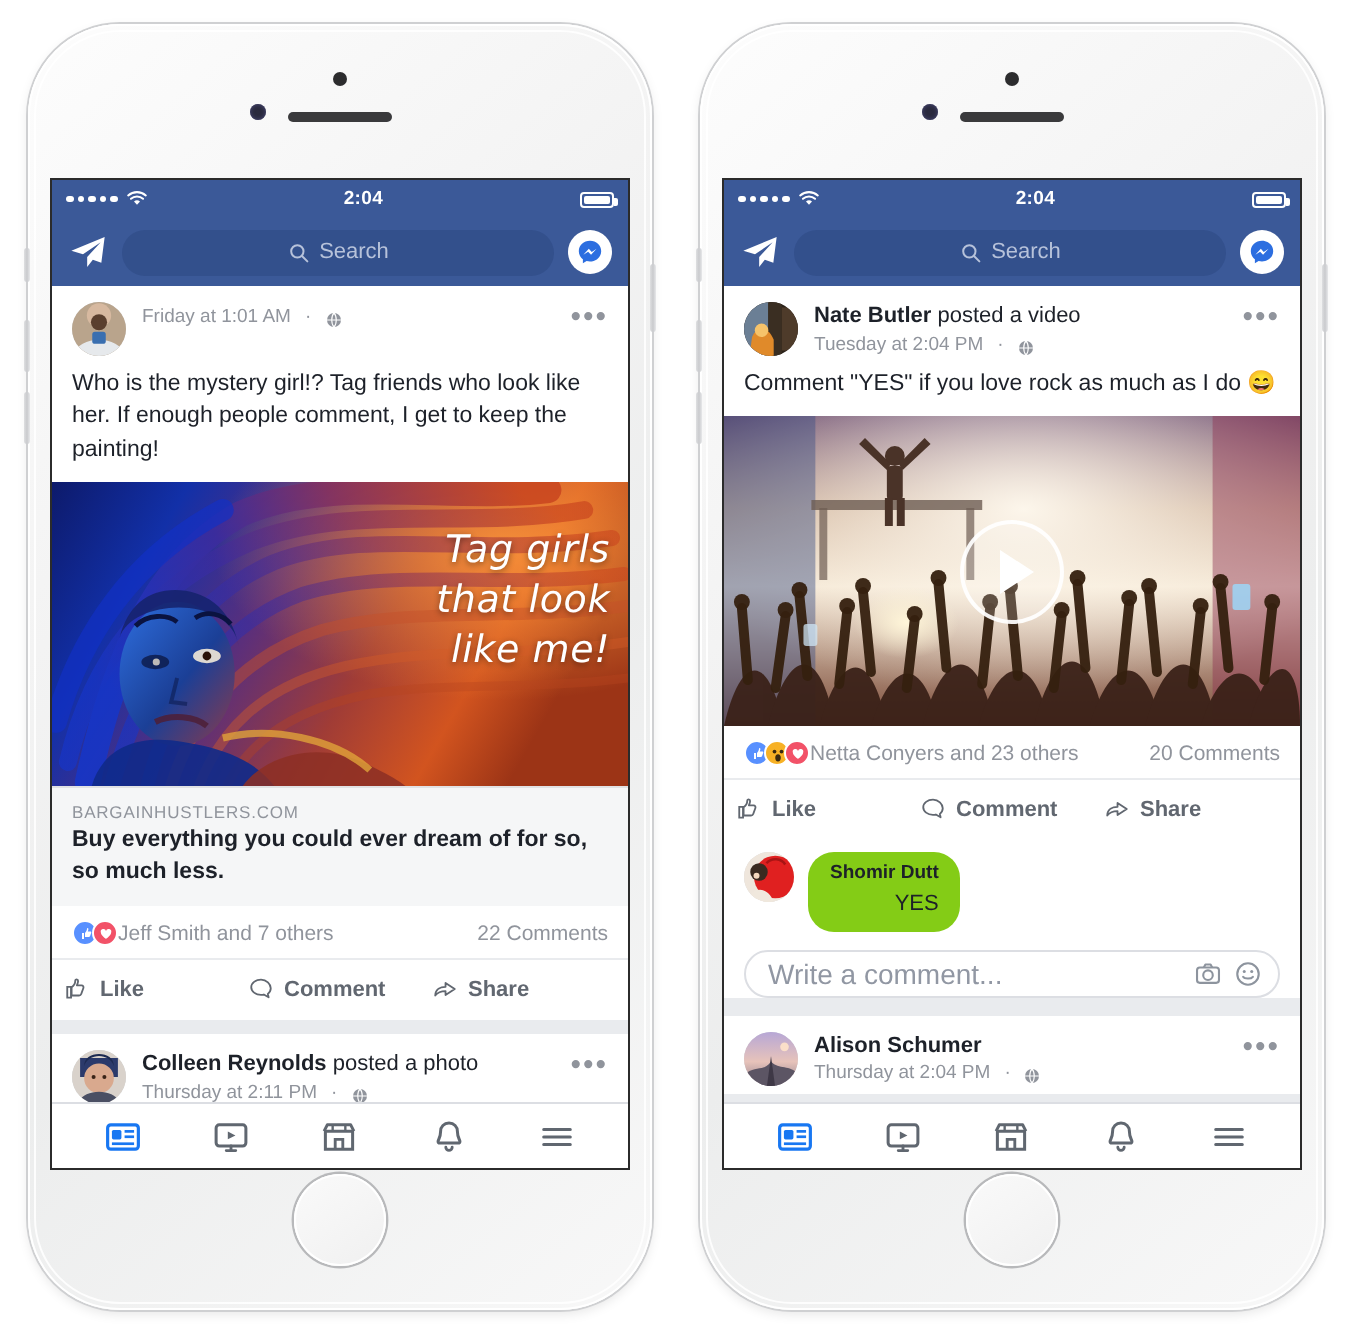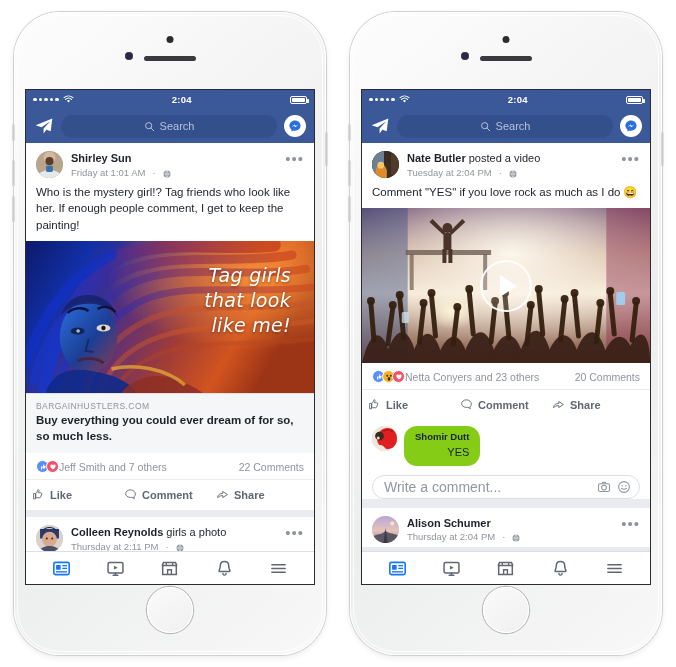--- a/index.html
+++ b/index.html
@@ -193,21 +193,21 @@
   .posttext{
     font-size:11.5px; color:#1d2129; line-height:1.42;
     padding:2px 10px 8px 10px;
   }
 
   
   .media{ width:100%; position:relative; line-height:0; }
   .painting{ width:100%; height:152px; display:block; }
   .painting-caption{
     position:absolute;
-    right:23px; top:22px;
+    right:9px; top:22px;
     text-align:right;
     color:#ffffff;
     font-size:19px;
     line-height:1.32;
     font-family:"DejaVu Sans", sans-serif;
     font-style:italic;
     text-shadow:0 1px 3px rgba(0,0,0,.45);
     letter-spacing:.3px;
   }
 
@@ -383,23 +383,20 @@
             <div class="avatar">
               <svg viewBox="0 0 40 40">
                 <rect width="40" height="40" fill="#b9a48c"></rect>
                 <circle cx="20" cy="10" r="9" fill="#d7b9a0"></circle>
                 <path d="M0 40 C6 24 34 24 40 40Z" fill="#e6e9ec"></path>
                 <circle cx="20" cy="15" r="6" fill="#5a3f2e"></circle>
                 <rect x="15" y="22" width="10" height="9" rx="2" fill="#3a6fb0"></rect>
               </svg>
             </div>
             <div class="ph-txt">
-              <div class="ph-name">
-                <b>Shirley Sun</b>
-              </div>
               <div class="ph-meta">
                 <span>Friday at 1:01 AM</span>
                 <span>·</span>
                 <svg class="globe" viewBox="0 0 16 16">
                   <circle cx="8" cy="8" r="7" fill="#90949c"></circle>
                   <path d="M1 8h14M8 1c3 3 3 11 0 14M8 1C5 4 5 12 8 15" stroke="#fff" stroke-width="1.1" fill="none"></path>
                 </svg>
               </div>
             </div>
             <div class="dots-menu">•••</div>
@@ -528,21 +525,21 @@
                 <circle cx="20" cy="21" r="11" fill="#d9a98e"></circle>
                 <path d="M9 12 C12 2 28 2 31 12 C31 6 26 3 20 3 C14 3 9 6 9 12Z" fill="#1d2b52"></path>
                 <path d="M4 40 C8 28 32 28 36 40Z" fill="#4a4f63"></path>
                 <circle cx="16" cy="20" r="1.5" fill="#3a2418"></circle>
                 <circle cx="24" cy="20" r="1.5" fill="#3a2418"></circle>
               </svg>
             </div>
             <div class="ph-txt">
               <div class="ph-name">
                 <b>Colleen Reynolds</b>
-                <span class="reg">girls a photo</span>
+                <span class="reg">posted a photo</span>
               </div>
               <div class="ph-meta">
                 <span>Thursday at 2:11 PM</span>
                 <span>·</span>
                 <svg class="globe" viewBox="0 0 16 16">
                   <circle cx="8" cy="8" r="7" fill="#90949c"></circle>
                   <path d="M1 8h14M8 1c3 3 3 11 0 14M8 1C5 4 5 12 8 15" stroke="#fff" stroke-width="1.1" fill="none"></path>
                 </svg>
               </div>
             </div>

